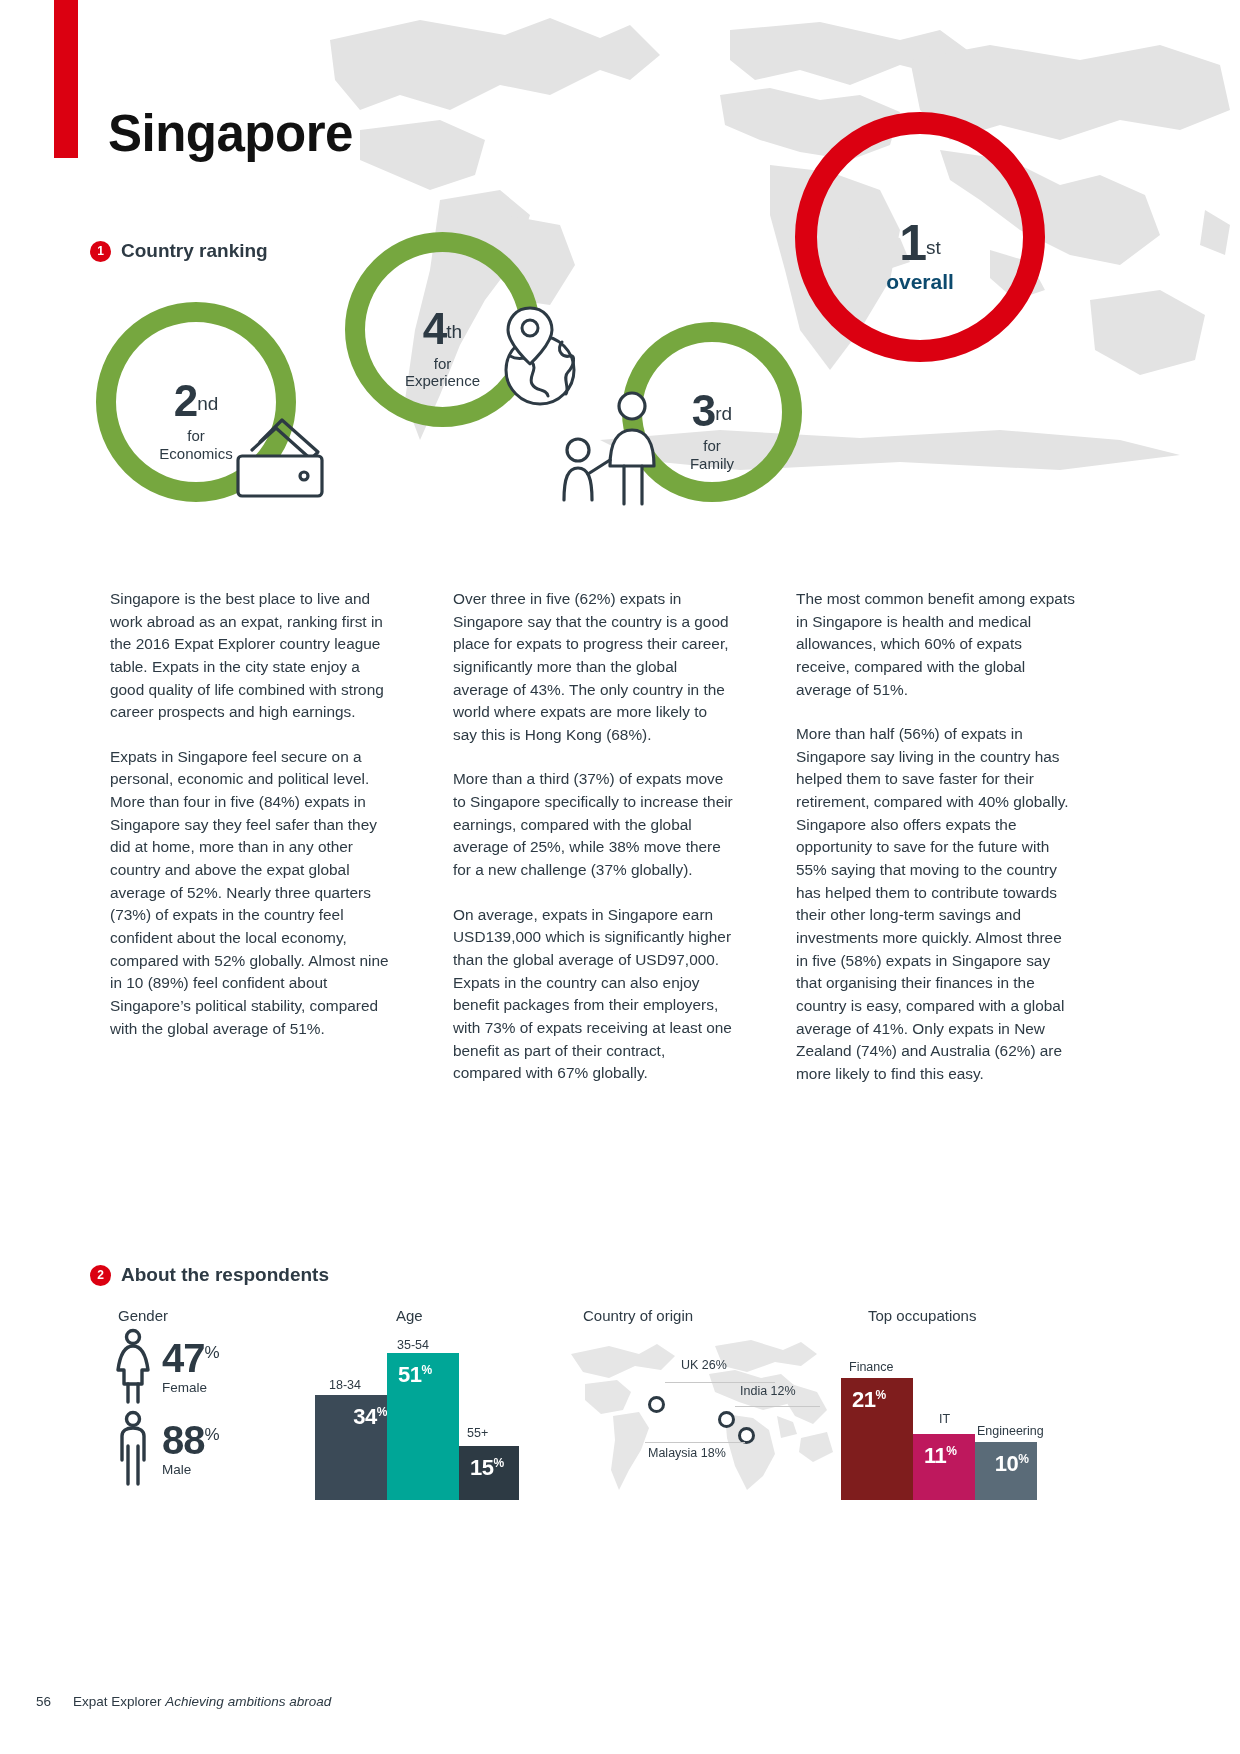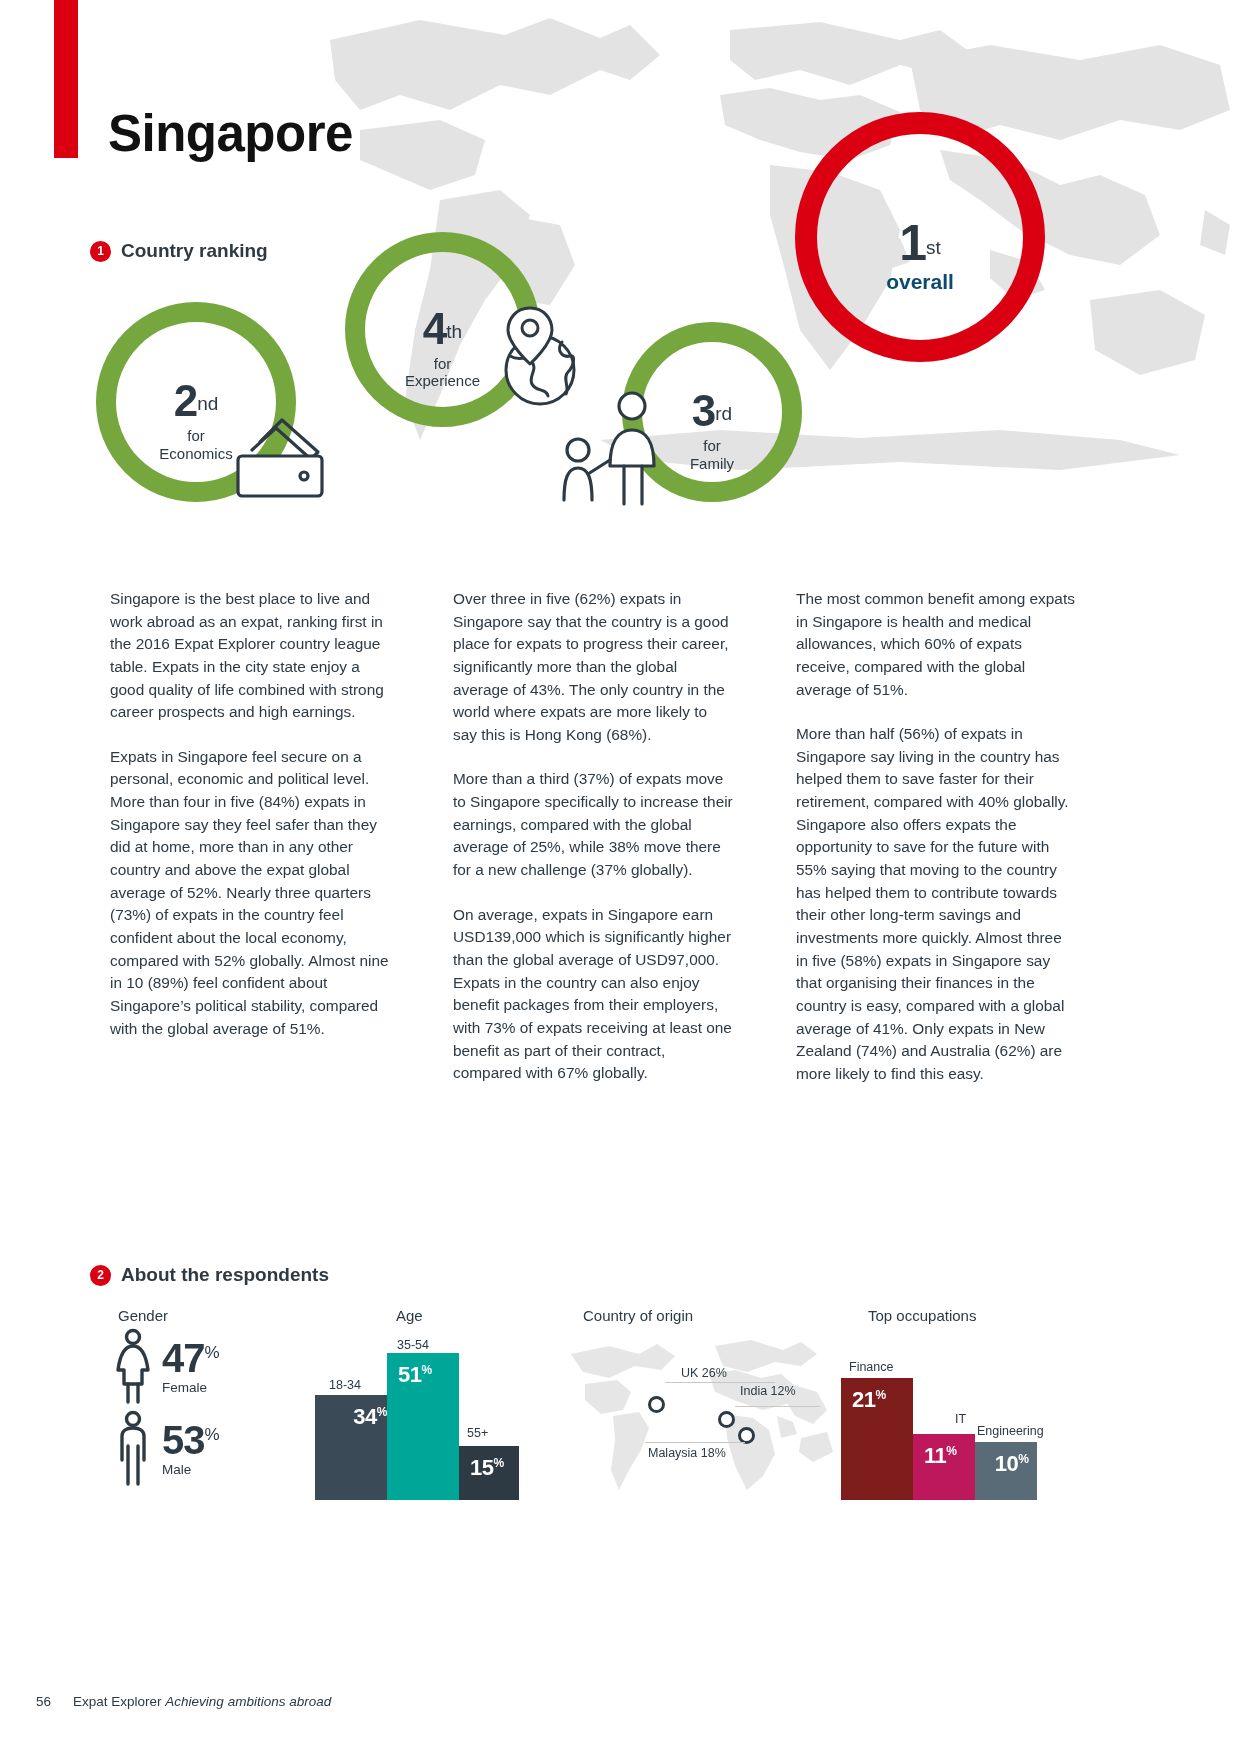--- a/index.html
+++ b/index.html
@@ -224,21 +224,21 @@
 
   <div class="gender-row" id="g-male">
     <div class="g-icon">
       <svg viewBox="0 0 42 78" fill="none" stroke="#2d3a44" stroke-width="3.4" stroke-linejoin="round" stroke-linecap="round">
         <circle cx="21" cy="9" r="6.5"></circle>
         <path d="M10 50 L10 26 C10 21 14 18 21 18 C28 18 32 21 32 26 L32 50"></path>
         <path d="M16 36 L16 74 M26 36 L26 74"></path>
       </svg>
     </div>
     <div class="g-val">
-      <div class="g-num"><span>53</span><span class="g-pct">%</span></div>
+      <div class="g-num"><span>88</span><span class="g-pct">%</span></div>
       <div class="g-lab">Male</div>
     </div>
   </div>
 
   <div class="bars" id="age-bars">
     <div class="bar-lab" style="left:22px;top:48px;">18-34</div>
     <div class="bar" style="left:8px;width:72px;height:105px;background:#3b4a57;justify-content:flex-end;">
       <span class="bv"><span>34</span><sup>%</sup></span>
     </div>
     <div class="bar-lab" style="left:90px;top:8px;">35-54</div>
@@ -249,21 +249,21 @@
     <div class="bar" style="left:152px;width:60px;height:54px;background:#2d3a44;">
       <span class="bv"><span>15</span><sup>%</sup></span>
     </div>
   </div>
 
   <div class="bars" id="occ-bars">
     <div class="bar-lab" style="left:14px;top:30px;">Finance</div>
     <div class="bar" style="left:6px;width:72px;height:122px;background:#7f1d1d;">
       <span class="bv"><span>21</span><sup>%</sup></span>
     </div>
-    <div class="bar-lab" style="left:120px;top:82px;">IT</div>
+    <div class="bar-lab" style="left:104px;top:82px;">IT</div>
     <div class="bar" style="left:78px;width:62px;height:66px;background:#be185d;">
       <span class="bv"><span>11</span><sup>%</sup></span>
     </div>
     <div class="bar-lab" style="left:142px;top:94px;">Engineering</div>
     <div class="bar" style="left:140px;width:62px;height:58px;background:#5a6b78;justify-content:center;">
       <span class="bv"><span>10</span><sup>%</sup></span>
     </div>
   </div>
 
   <div id="origin-map">
@@ -276,21 +276,21 @@
         <path d="M144 44 L170 40 L196 48 L216 44 L230 56 L222 74 L198 80 L174 72 L150 62 Z"></path>
         <path d="M160 84 L188 88 L204 100 L210 124 L198 146 L182 160 L170 136 L162 108 Z"></path>
         <path d="M226 54 L252 62 L262 80 L248 94 L230 86 L220 70 Z"></path>
         <path d="M236 108 L262 102 L268 122 L248 132 L234 122 Z"></path>
         <path d="M212 86 L228 92 L232 104 L216 108 Z"></path>
       </g>
     </svg>
   </div>
   <div class="omark" style="left:648px;top:1396px;"></div>
   <div class="oline" style="left:665px;top:1382px;width:110px;"></div>
-  <div class="olab" style="left:681px;top:1358px;margin-top:8px;">UK 26%</div>
+  <div class="olab" style="left:681px;top:1358px;">UK 26%</div>
 
   <div class="omark" style="left:718px;top:1411px;"></div>
   <div class="oline" style="left:735px;top:1406px;width:85px;"></div>
   <div class="olab" style="left:740px;top:1384px;">India 12%</div>
 
   <div class="omark" style="left:738px;top:1427px;"></div>
   <div class="oline" style="left:645px;top:1442px;width:100px;"></div>
   <div class="olab" style="left:648px;top:1446px;">Malaysia 18%</div>
 
   <div class="footer">

